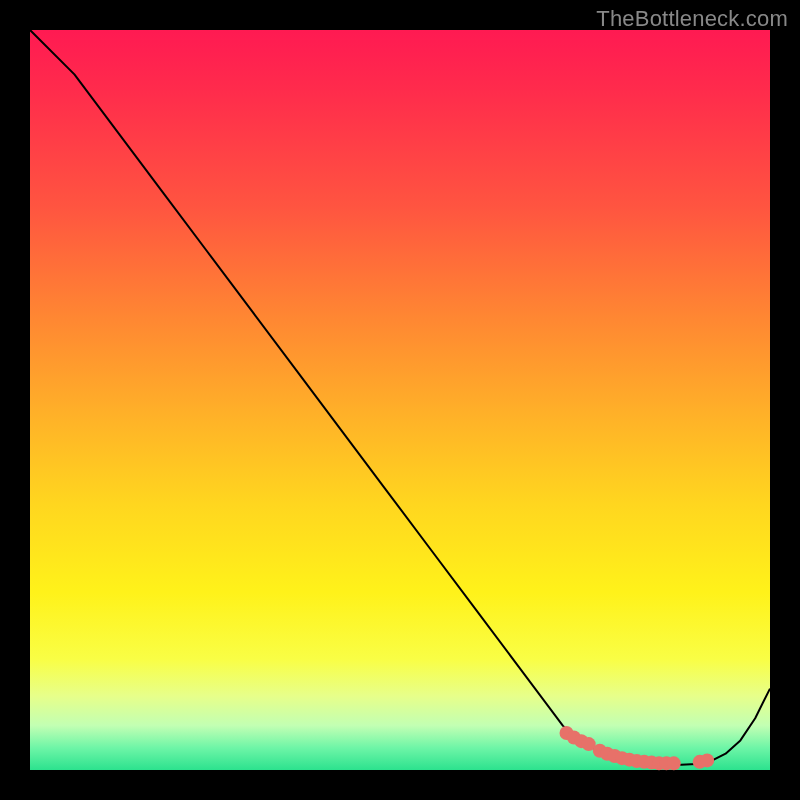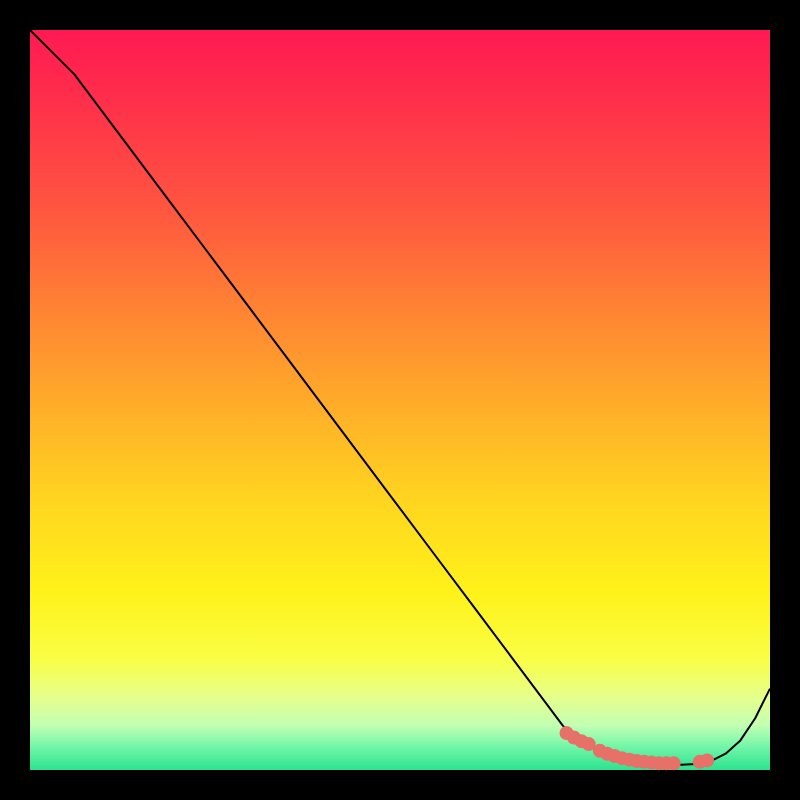--- a/index.html
+++ b/index.html
@@ -56,20 +56,21 @@
     top: 0;
     width: 740px;
     height: 740px;
     overflow: visible;
   }
 </style>
 </head>
 <body>
 
 <div class="frame">
+  <div class="attribution">TheBottleneck.com</div>
 
   <div class="plot-area">
     <svg class="curve" viewBox="0 0 740 740" preserveAspectRatio="none">
       <g id="curve-group">
           <path d="M0.00 0.00 L44.40 44.40 L88.80 103.60 L133.20 162.80 L177.60 222.00 L222.00 281.20 L266.40 340.40 L310.80 399.60 L355.20 458.80 L399.60 518.00 L444.00 577.20 L488.40 636.40 L532.80 695.60 L547.60 710.40 L562.40 717.80 L577.20 725.20 L592.00 729.64 L606.80 732.60 L621.60 734.08 L636.40 734.82 L651.20 734.82 L666.00 734.08 L680.80 731.12 L695.60 723.72 L710.40 710.40 L725.20 688.20 L740.00 658.60" fill="none" stroke="#000000" stroke-width="2" stroke-linejoin="round"></path>
         </g>
       <g id="marker-group">
           <circle cx="536.50" cy="703.00" r="7" fill="#e77169"></circle>
           <circle cx="543.90" cy="707.44" r="7" fill="#e77169"></circle>
           <circle cx="551.30" cy="711.14" r="7" fill="#e77169"></circle>

